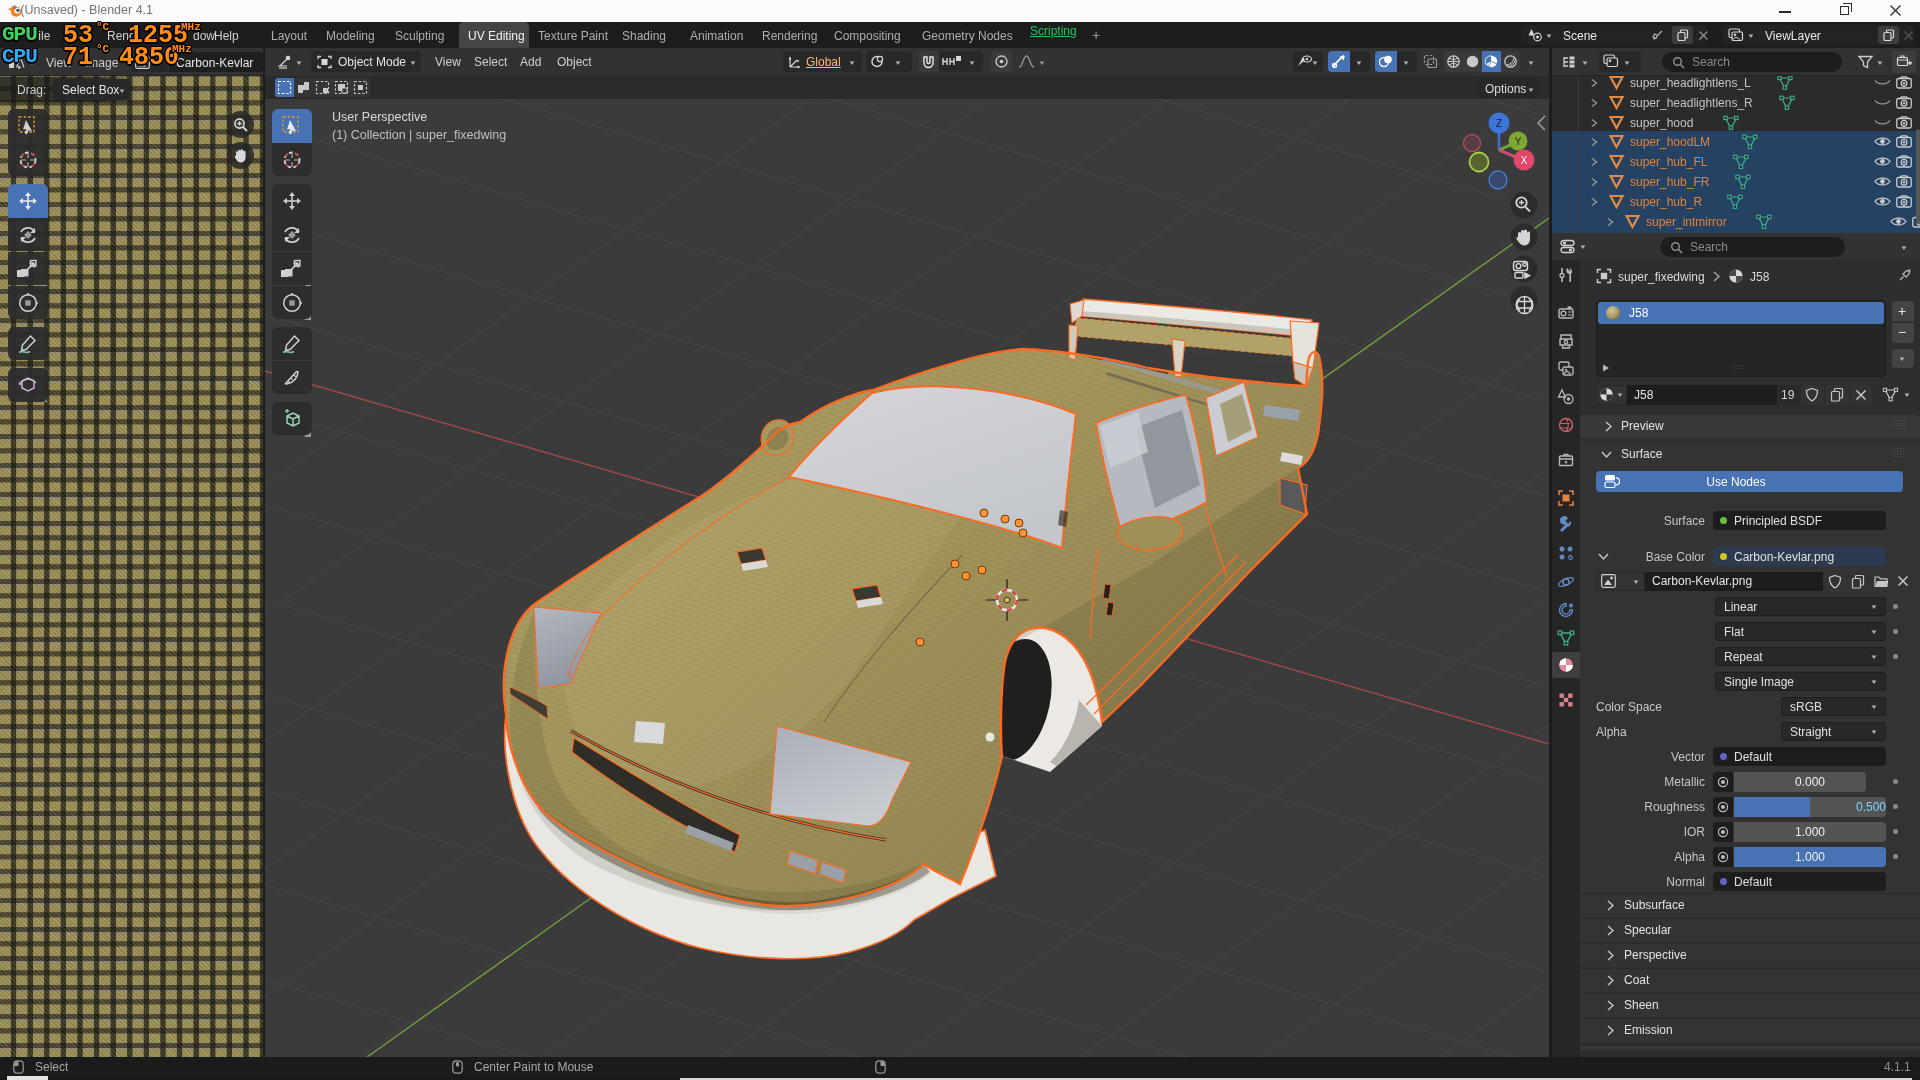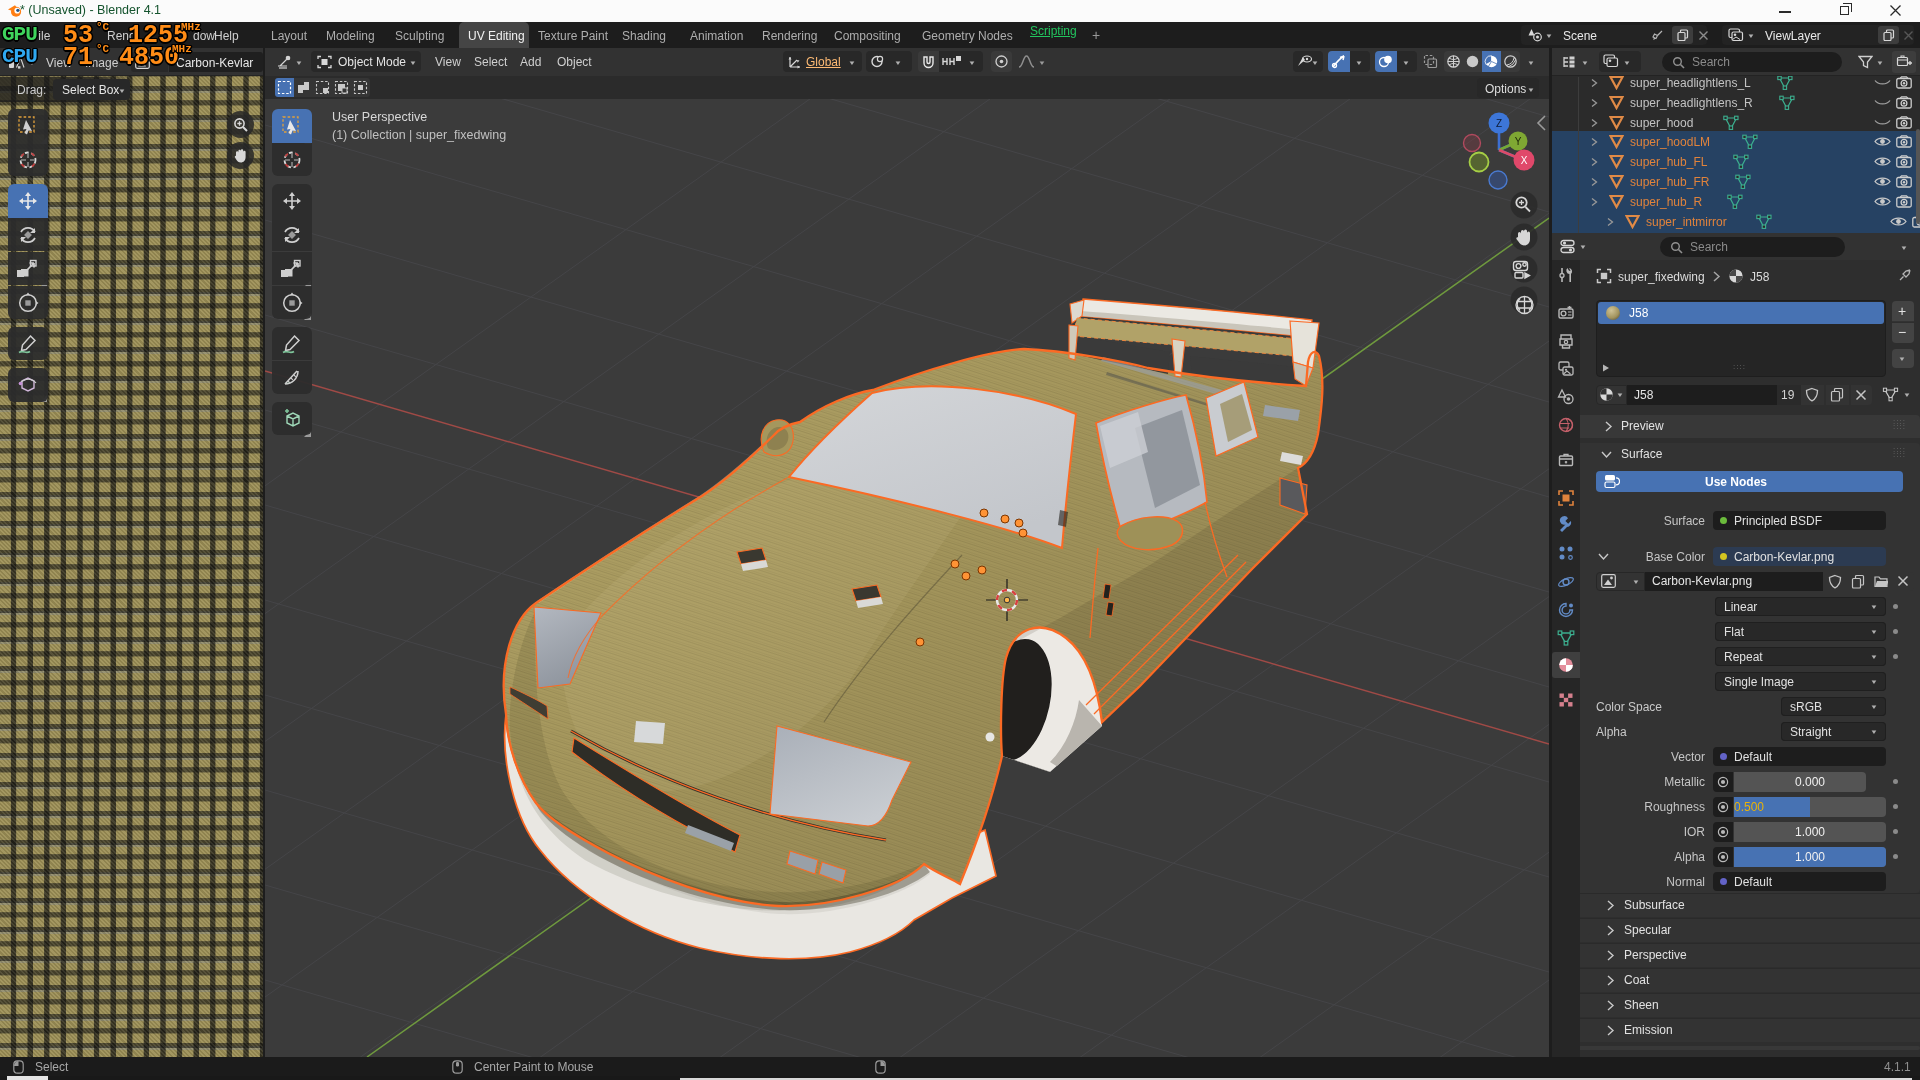--- a/index.html
+++ b/index.html
@@ -34,21 +34,21 @@
 </head>
 <body>
 
 <div class="abs" style="left:0;top:0;width:1920px;height:22px;background:#fbfbfb;">
   <svg class="abs" style="left:7px;top:4px;" width="16" height="14" viewBox="0 0 18 16">
     <path d="M1,6.4 L9,1.4 L11.5,4.8 L5.5,7.6 Z" fill="#ff7f13"></path>
     <circle cx="10.2" cy="8.8" r="5.8" fill="#ff7f13"></circle>
     <circle cx="11.5" cy="7.6" r="3.2" fill="#fff"></circle>
     <circle cx="12.3" cy="7.2" r="1.9" fill="#265787"></circle>
   </svg>
-  <div class="txt" style="left:20px;top:3px;font-size:12.5px;color:#14532d;">* (Unsaved) - Blender 4.1</div>
+  <div class="txt" style="left:12px;top:3px;font-size:12.5px;color:#737373;">* (Unsaved) - Blender 4.1</div>
   <div class="abs" style="left:1779px;top:11px;width:12px;height:1.6px;background:#2a2a2a;"></div>
   <div class="abs" style="left:1840px;top:6px;width:9px;height:9px;border:1.3px solid #2a2a2a;background:#fbfbfb;"></div>
   <div class="abs" style="left:1843px;top:3px;width:9px;height:9px;border:1.3px solid #2a2a2a;border-left:none;border-bottom:none;"></div>
   <svg class="abs" style="left:1889px;top:4px;" width="13" height="13">
       <path d="M1.5,1.5 L11.5,11.5 M11.5,1.5 L1.5,11.5" stroke="#2a2a2a" stroke-width="1.3"></path>
     </svg>
 </div>
 
 <div class="abs" style="left:0;top:22px;width:1920px;height:26px;background:#1d1d1d;">
   <div class="txt" style="left:31px;top:7px;text-align:center;">File</div>
@@ -893,21 +893,21 @@
       </svg>
   <div class="prow" style="left:69px;top:214px;color:#e2e2e2;">Surface</div>
   <div class="grip" style="left:341px;top:212px;">::::</div>
   <div class="grip" style="left:341px;top:217px;">::::</div>
   <div class="abs" style="left:44px;top:238px;width:307px;height:21px;background:#4772b3;border-radius:4px;"></div>
   <svg class="abs" style="left:52px;top:241px" width="16" height="15" viewBox="0 0 16 15">
         <rect x="1" y="1" width="10" height="5.5" rx="1.5" fill="#fff"></rect>
         <rect x="1" y="8" width="10" height="5.5" rx="1.5" fill="none" stroke="#fff" stroke-width="1.2"></rect>
         <path d="M12,3.8 a3,3 0 0 1 0,7" fill="none" stroke="#fff" stroke-width="1.2"></path>
       </svg>
-  <div class="prow" style="left:0;top:242px;width:368px;text-align:center;color:#ffffff;font-weight:bold;">Use Nodes</div>
+  <div class="prow" style="left:0;top:242px;width:368px;text-align:center;color:#ffffff;">Use Nodes</div>
   <div class="plab" style="left:35px;top:281px;">Surface</div>
   <div class="pwid" style="left:161px;top:278px;width:173px;height:19px;"></div>
   <div class="pdot" style="left:168px;top:284px;background:#6bbb3c;"></div>
   <div class="prow" style="left:182px;top:281px;color:#e0e0e0;">Principled BSDF</div>
   <svg class="abs" style="left:46px;top:319px" width="11" height="9" viewBox="0 0 11 9">
         <path d="M1,2 L5.5,7 L10,2" fill="none" stroke="#c9c9c9" stroke-width="1.4"></path>
       </svg>
   <div class="plab" style="left:35px;top:317px;">Base Color</div>
   <div class="pwid" style="left:161px;top:314px;width:173px;height:19px;background:#2c3b52;"></div>
   <div class="pdot" style="left:168px;top:320px;background:#d3c520;"></div>
@@ -978,21 +978,21 @@
       </div>
   <div class="deco" style="left:341px;top:546px;"></div>
   <div class="plab" style="left:35px;top:567px;">Roughness</div>
   <div class="abs" style="left:161px;top:564px;width:20px;height:20px;background:#1d1d1d;border-radius:4px 0 0 4px;"></div>
   <svg class="abs" style="left:165px;top:568px" width="12" height="12" viewBox="0 0 12 12">
         <circle cx="6" cy="6" r="4.6" fill="none" stroke="#b9b9b9" stroke-width="1.2"></circle>
         <circle cx="6" cy="6" r="2.1" fill="#b9b9b9"></circle>
       </svg>
   <div class="abs" style="left:182px;top:564px;width:152px;height:20px;background:#545454;border-radius:0 4px 4px 0;overflow:hidden;">
         <div class="abs" style="left:0;top:0;width:76px;height:20px;background:#4772b3;"></div>
-        <div class="abs" style="left:0;top:3px;width:152px;text-align:left;font-size:12px;color:#eab308;">0.500</div>
+        <div class="abs" style="left:0;top:3px;width:152px;text-align:right;font-size:12px;color:#7dd3fc;">0.500</div>
       </div>
   <div class="deco" style="left:341px;top:571px;"></div>
   <div class="plab" style="left:35px;top:592px;">IOR</div>
   <div class="abs" style="left:161px;top:589px;width:20px;height:20px;background:#1d1d1d;border-radius:4px 0 0 4px;"></div>
   <svg class="abs" style="left:165px;top:593px" width="12" height="12" viewBox="0 0 12 12">
         <circle cx="6" cy="6" r="4.6" fill="none" stroke="#b9b9b9" stroke-width="1.2"></circle>
         <circle cx="6" cy="6" r="2.1" fill="#b9b9b9"></circle>
       </svg>
   <div class="abs" style="left:182px;top:589px;width:152px;height:20px;background:#545454;border-radius:0 4px 4px 0;overflow:hidden;">
         <div class="abs" style="left:0;top:0;width:0px;height:20px;background:#4772b3;"></div>

